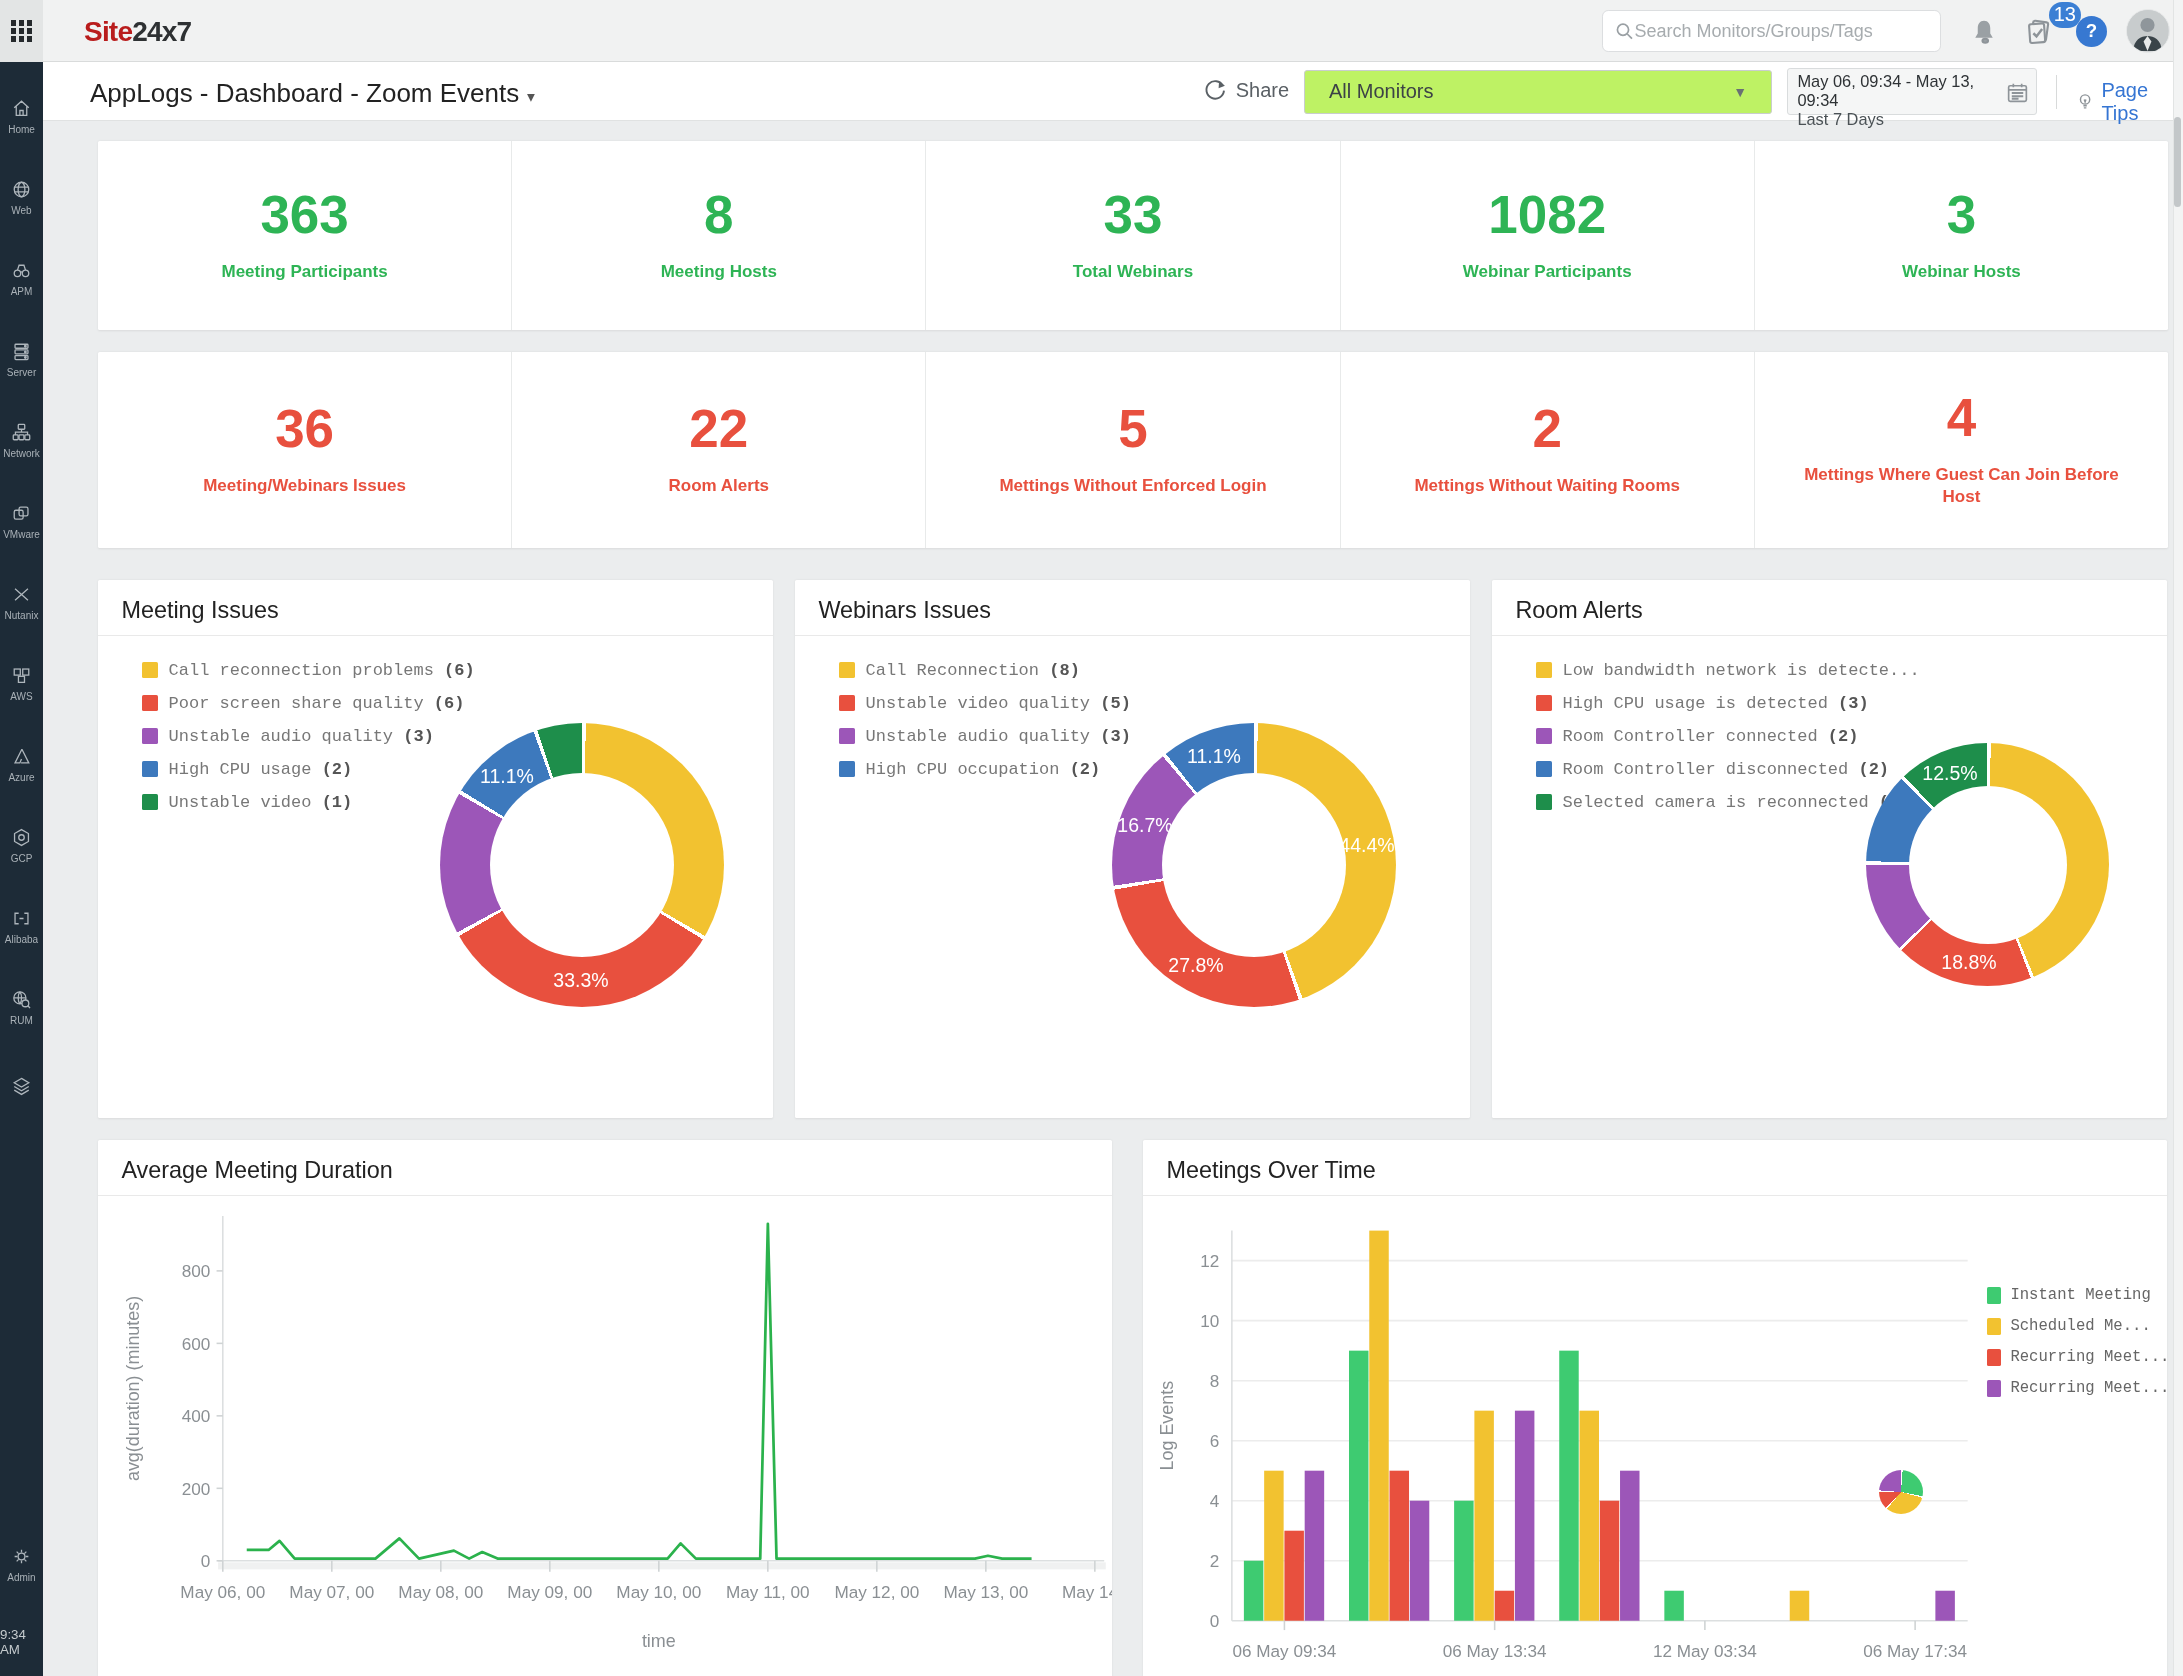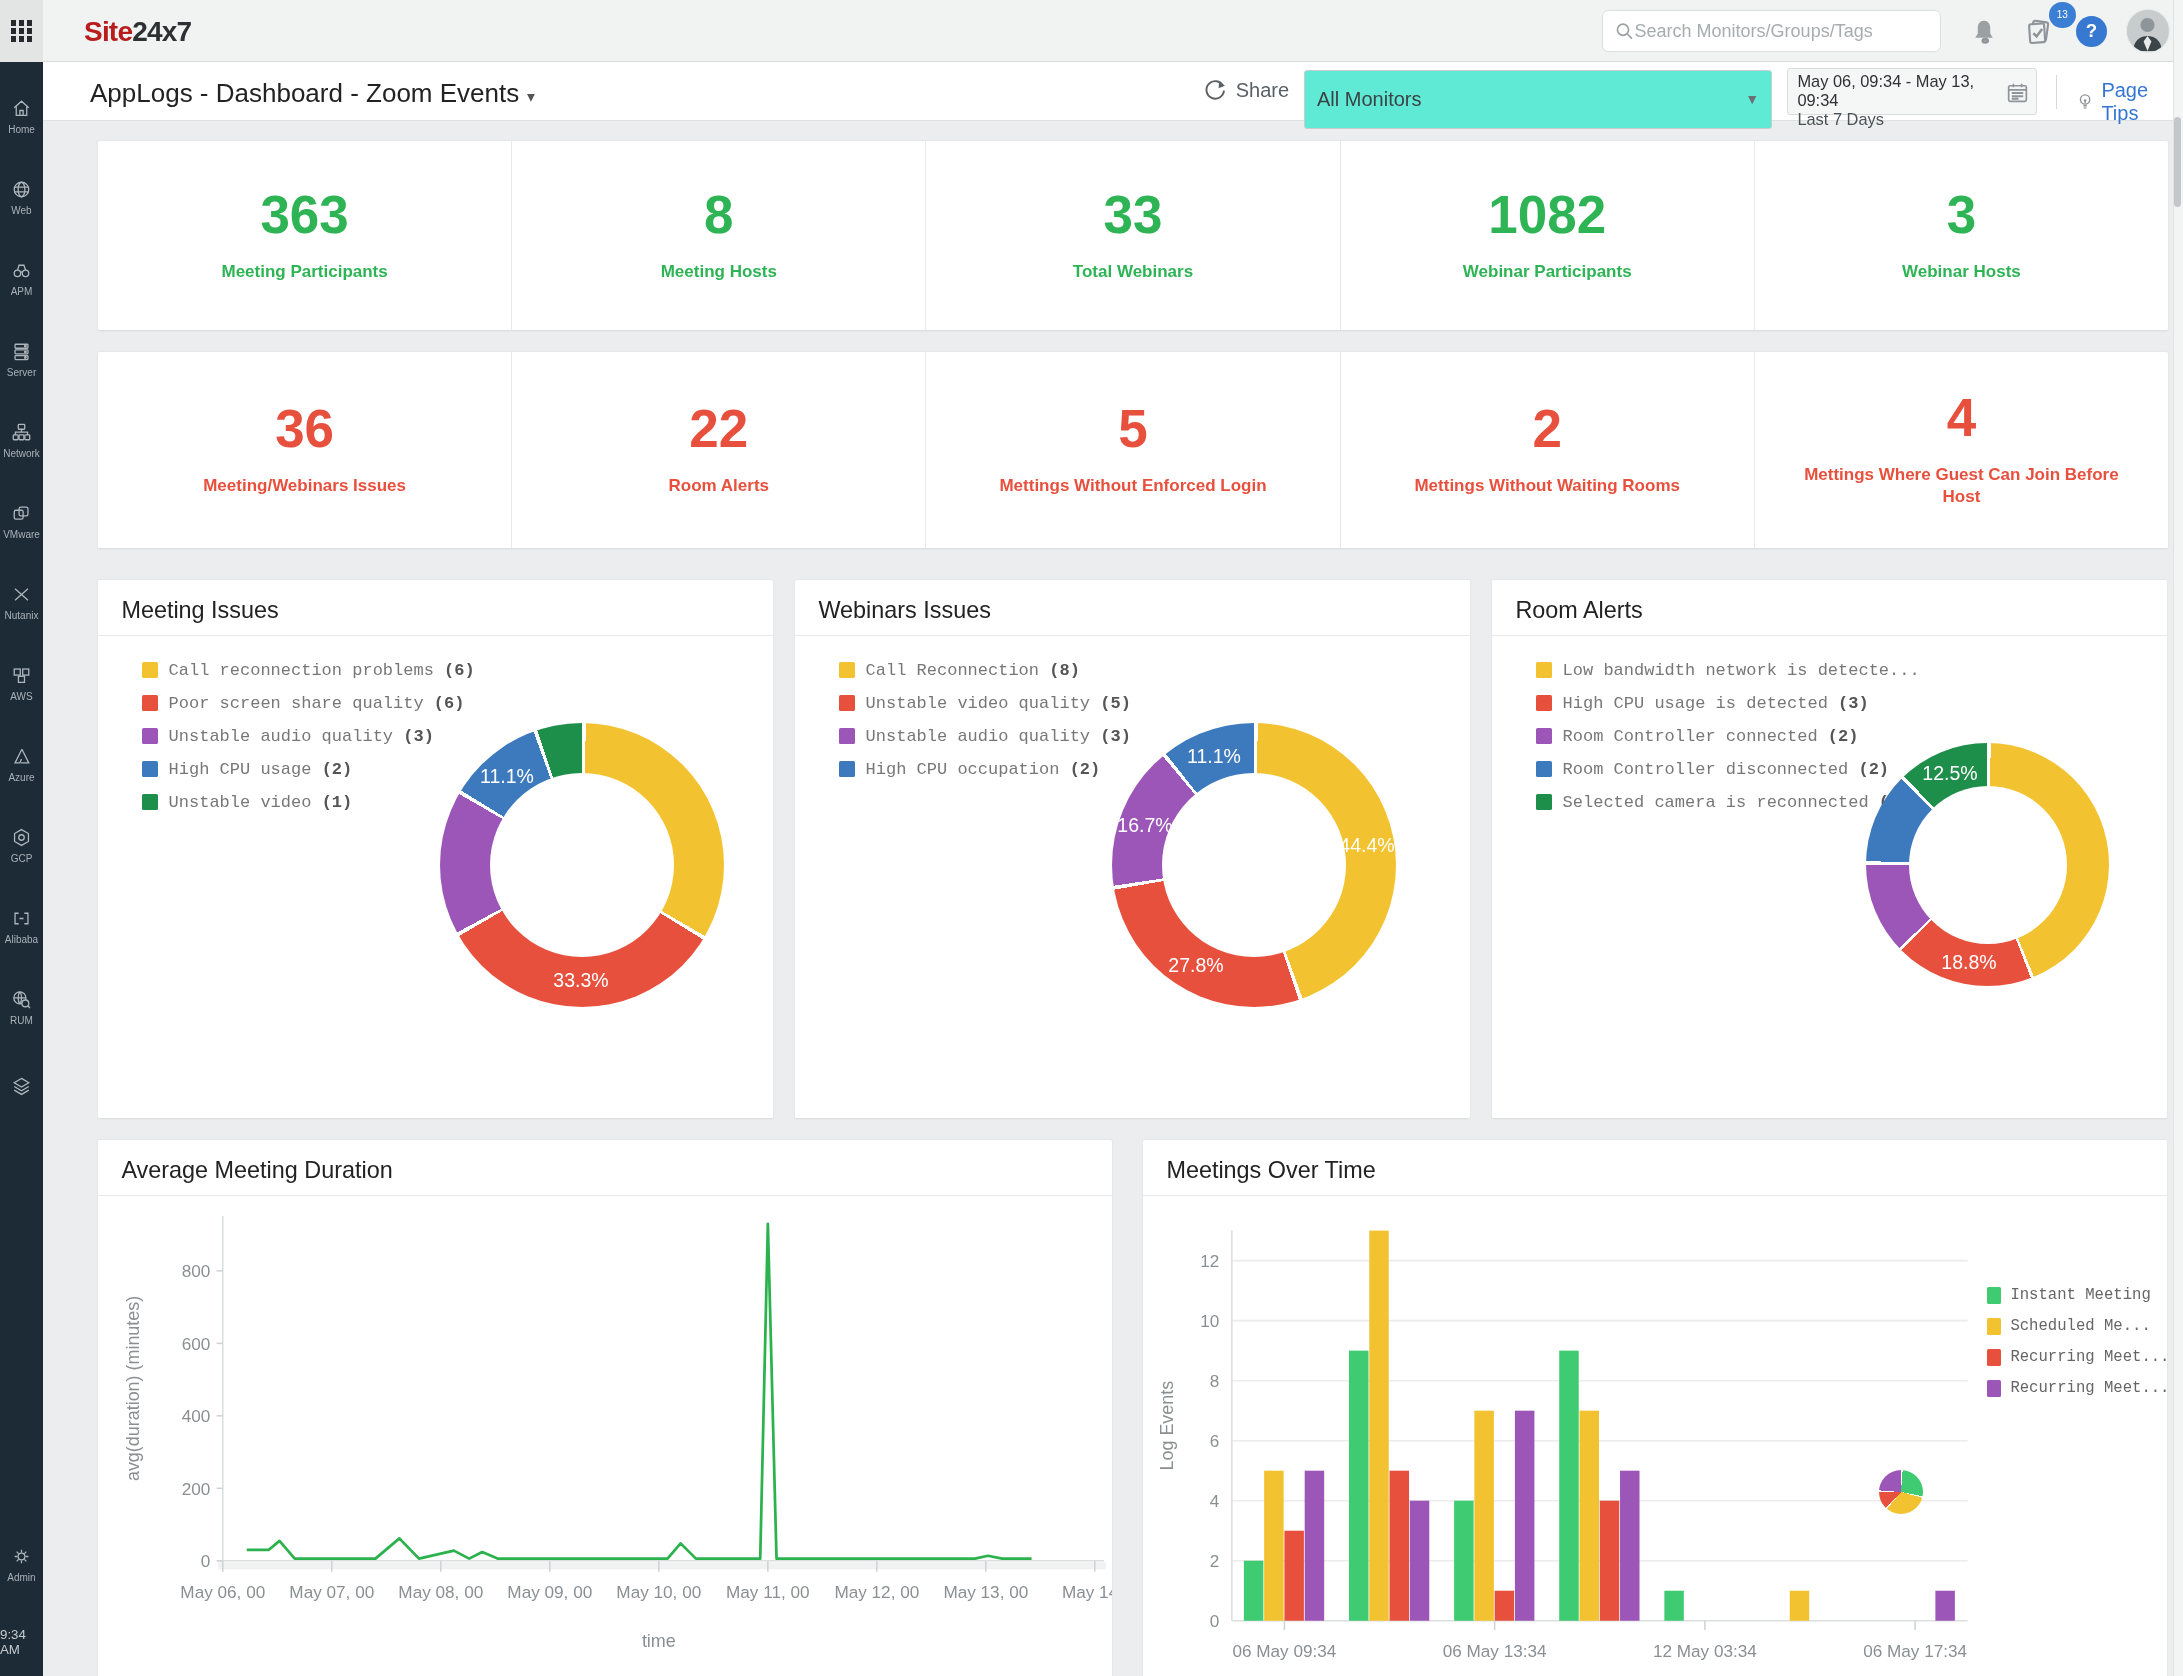--- a/index.html
+++ b/index.html
@@ -10,30 +10,30 @@
   #topbar { position:absolute; left:0; top:0; width:2183px; height:62px; background:#f1f2f2; border-bottom:0.8px solid #d9dbdb; z-index:5;}
   #grid-block { position:absolute; left:0; top:0; width:43px; height:62px; background:#e3e5e5; display:flex; align-items:center; justify-content:center;}
   .grid-icon { display:grid; grid-template-columns:repeat(3,5.5px); grid-gap:2.3px;}
   .grid-icon i { width:5.5px; height:5.5px; background:#25292c; display:block;}
   #logo { position:absolute; left:84px; top:15.6px; font-size:28px; font-weight:700; letter-spacing:-0.8px;}
   #logo .lg { color:#b91c1c; } #logo .ld { color:#2e3133; }
   #search-box { position:absolute; left:1602px; top:10px; width:339px; height:42px; background:#fff; border:0.8px solid #dcdee0; border-radius:6.2px; display:flex; align-items:center; padding:0 11px; }
   #search-box input { border:none; outline:none; font-size:18px; color:#555; width:100%; font-family:"Liberation Sans",sans-serif; background:transparent;}
   #search-box input::placeholder { color:#a7acaf; }
   .tb-ic { position:absolute; top:17px; width:30px; height:30px; color:#8e9499;}
-  #badge13 { position:absolute; left:2049px; top:1.6px; min-width:26.5px; height:26.5px; background:#3b7fd4; border-radius:13.3px; color:#fff; font-size:10px; display:flex; align-items:center; justify-content:center; padding:0 4.7px; z-index:2;}
+  #badge13 { position:absolute; left:2049px; top:1.6px; min-width:26.5px; height:26.5px; background:#3b7fd4; border-radius:13.3px; color:#fff; font-size:20px; display:flex; align-items:center; justify-content:center; padding:0 4.7px; z-index:2;}
   #help-btn { position:absolute; left:2076px; top:15.6px; width:31px; height:31px; border-radius:50%; background:#3778d1; color:#fff; font-size:18.7px; font-weight:700; display:flex; align-items:center; justify-content:center;}
   #avatar { position:absolute; left:2126px; top:8.6px; width:44px; height:44px; border-radius:50%; background:#cfd2d4; overflow:hidden; border:1.6px solid #e7e9e9;}
 
   
   #subheader { position:absolute; left:43px; top:62px; width:2140px; height:59px; background:#fff; border-bottom:0.8px solid #e0e2e2; z-index:4;}
   #page-title { position:absolute; left:47px; top:15.6px; font-size:26px; color:#222; font-weight:500;}
   #page-title .caret { font-size:15.6px; color:#555; margin-left:7.8px;}
   #share-grp { position:absolute; left:1160px; top:17px; display:flex; align-items:center; color:#5a6065; font-size:20px; gap:9.4px;}
-  #monitor-select { position:absolute; left:1261px; top:7.8px; width:468px; height:59px; border:0.8px solid #c9cdce; border-radius:3.1px; background:#5eead4; font-size:20px; color:#3c4246; display:flex; align-items:center; padding:0 12px; justify-content:space-between;}
+  #monitor-select { position:absolute; left:1261px; top:7.8px; width:468px; height:44px; border:0.8px solid #c9cdce; border-radius:3.1px; background:#bef264; font-size:20px; color:#3c4246; display:flex; align-items:center; padding:0 24px; justify-content:space-between;}
   #date-box { position:absolute; left:1744px; top:6.2px; width:250px; height:47px; background:#f5f6f6; border:0.8px solid #d9dcdd; border-radius:3.1px; padding:3.1px 34px 3.1px 9.4px; }
   #date-box .dr1 { font-size:16.4px; color:#2e3235; }
   #date-box .dr2 { font-size:16.4px; color:#4b5256; margin-top:0;}
   #date-box svg { position:absolute; right:6.2px; top:11px; }
   #vdiv { position:absolute; left:2013px; top:12.5px; height:34px; border-left:0.8px solid #d8dada;}
   #page-tips { position:absolute; left:2032px; top:17px; display:flex; align-items:center; gap:6.2px; color:#3575d3; font-size:20px;}
 
   
   #sidebar { position:absolute; left:0; top:62px; width:43px; height:1614px; background:#1d2b37; display:flex; flex-direction:column; align-items:center; padding-top:14px; z-index:6;}
   .sb-item { width:43px; height:81px; display:flex; flex-direction:column; align-items:center; justify-content:center; gap:4.7px; cursor:pointer;}

